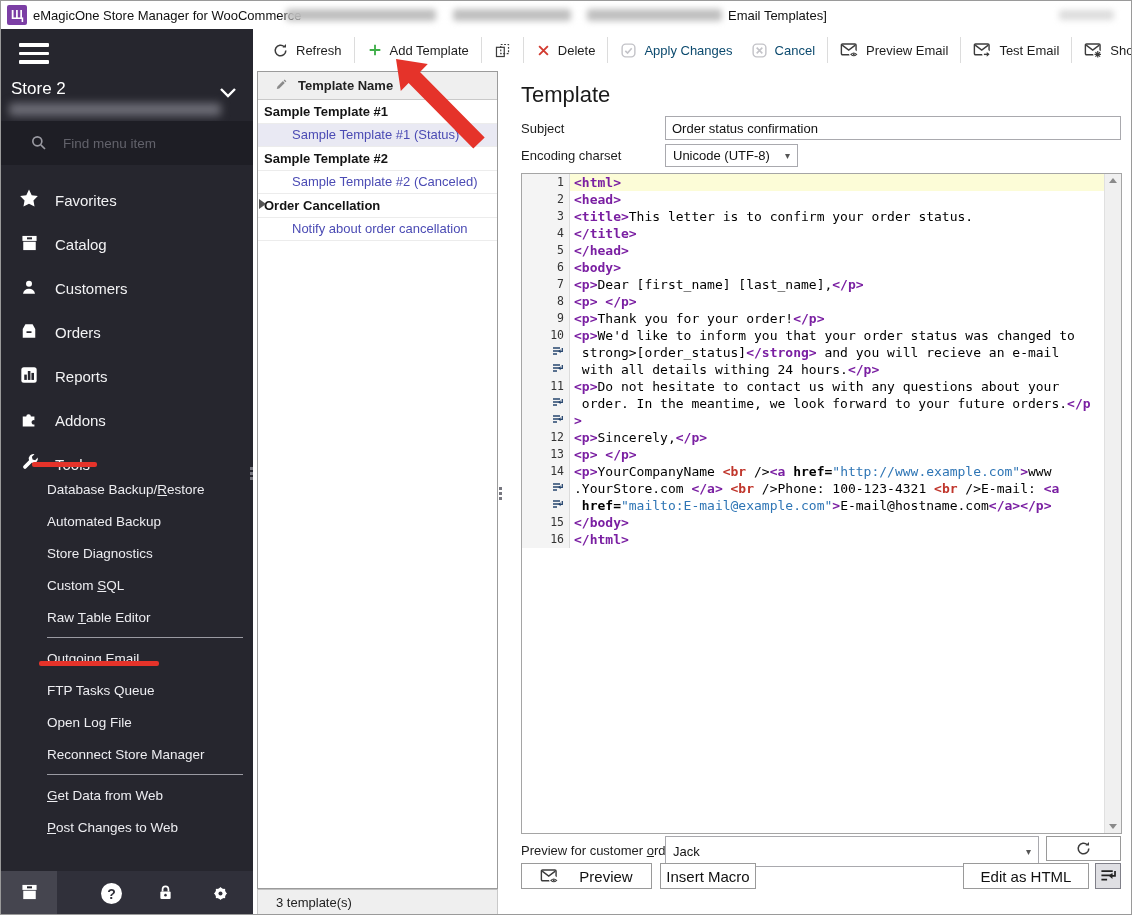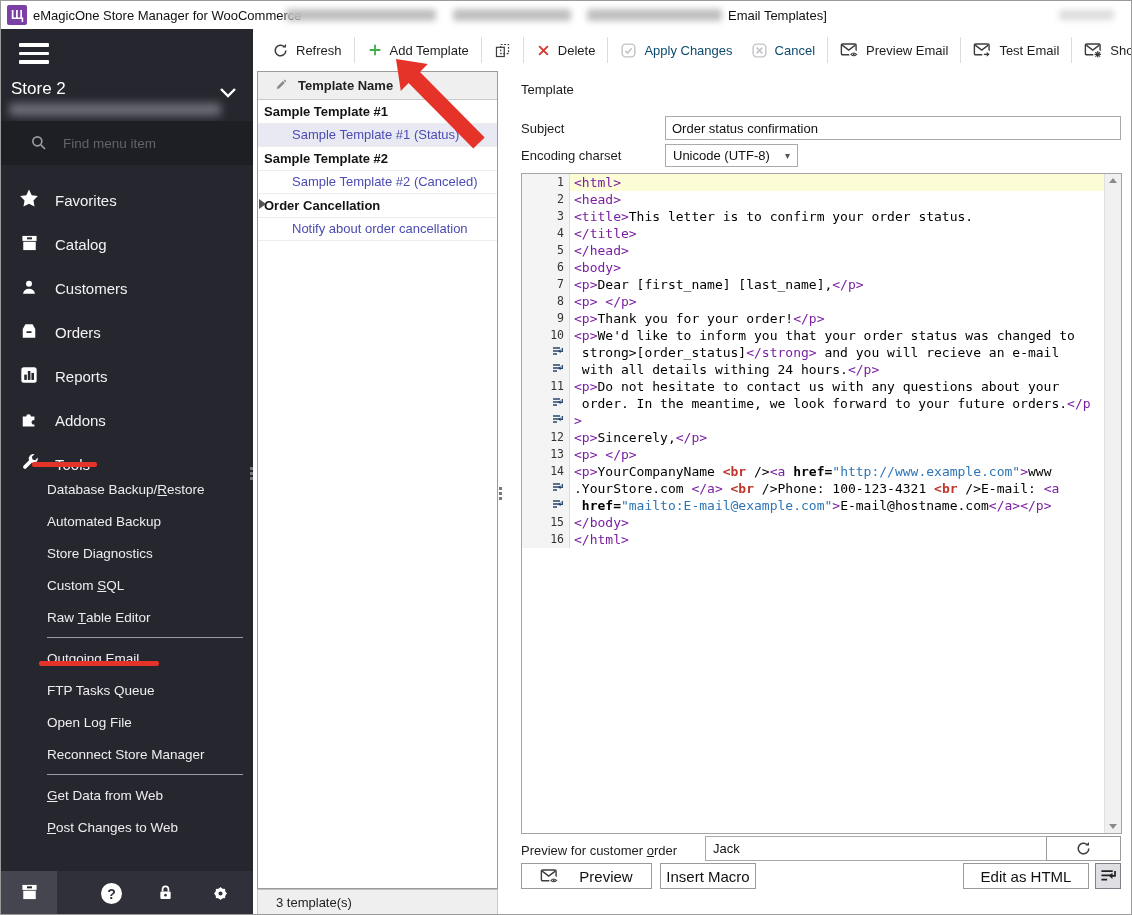--- a/index.html
+++ b/index.html
@@ -48,33 +48,33 @@
   .list-panel{position:absolute;left:256px;top:70px;width:241px;height:818px;background:#fff;border:1px solid #9b9b9b}
   .list-header{height:28px;background:#efefef;border-bottom:1px solid #c9c9c9;display:flex;align-items:center;padding-left:17px;gap:9px;font-size:13px;font-weight:bold;color:#222}
   .list-header .pico{color:#8a8a8a;display:flex}
   .lrow{height:23.5px;display:flex;align-items:center;padding-left:6px;font-size:13px;border-bottom:1px solid #ececec;color:#141414;cursor:pointer}
   .lrow.group{font-weight:bold}
   .lrow.child{padding-left:34px;color:var(--link-blue,#4b4bb4)}
   .lrow.selected{background:var(--sel-bg,#e9e9f3)}
   .row-indicator{position:absolute;left:1px;top:127px;width:0;height:0;border-left:7px solid #555;border-top:5px solid transparent;border-bottom:5px solid transparent}
   .list-status{position:absolute;left:256px;top:888px;width:241px;height:26px;background:#efefef;border:1px solid #c9c9c9;border-top:1px solid #c0c0c0;display:flex;align-items:center;padding-left:18px;font-size:13px;color:#222}
   
-  .tpl-title{position:absolute;left:520px;top:81px;font-size:13px;color:#1a1a1a}
+  .tpl-title{position:absolute;left:520px;top:81px;font-size:22px;color:#1a1a1a}
   .flabel{position:absolute;font-size:13px;color:#1d1d1d;white-space:nowrap}
   .inp-subject{position:absolute;left:664px;top:115px;width:456px;height:24px;border:1px solid #a9a9ae;font-size:13px;padding:0 6px;color:#111;font-family:inherit}
   .combo{position:absolute;border:1px solid #a9a9ae;background:#fff;display:flex;align-items:center;justify-content:space-between;padding:0 7px;font-size:13px;color:#111;cursor:pointer}
   .combo .carr{color:#555;font-size:10px}
   
   .editor{position:absolute;left:520px;top:172px;width:601px;height:661px;border:1px solid #a5a5a5;background:#fff;overflow:hidden;font-family:"DejaVu Sans Mono",monospace;font-size:13px}
   .code-line{display:flex;height:17px;line-height:17px;margin-right:17px}
   .gut{width:48px;background:#f4f4f4;border-right:1px solid #dcdcdc;color:#333;flex:none;display:flex;justify-content:flex-end;align-items:center;padding-right:5px}
   .lnum{font-size:11.5px}
   .codetext{flex:1;padding-left:4px;white-space:pre;color:#000}
   .codetext.cur{background:var(--cur-bg,#fcfcd7)}
-  .tk-g{color:var(--tag-purple,#7a1fa2);font-weight:normal}
+  .tk-g{color:var(--tag-purple,#7a1fa2);font-weight:bold}
   .tk-b{color:var(--br-red,#c0362c);font-weight:bold}
   .tk-a{color:#000;font-weight:bold}
   .tk-s{color:var(--str-blue,#2e75b5)}
   .vscroll{position:absolute;right:0;top:0;width:17px;height:100%;background:#f0f0f0;border-left:1px solid #e0e0e0;display:flex;flex-direction:column;justify-content:space-between;align-items:center;padding:4px 0;cursor:pointer}
   .sarr{width:0;height:0;border-left:4px solid transparent;border-right:4px solid transparent}
   .sarr.up{border-bottom:5px solid #8a8a8a}.sarr.dn{border-top:5px solid #8a8a8a}
   
   .btn{position:absolute;border:1px solid #9a9a9a;background:#fff;display:flex;align-items:center;justify-content:center;gap:20px;font-size:15px;color:#111;cursor:pointer;font-family:inherit}
   .btn .bico{display:flex;color:#3c3c3c}
   .btn-wrapicon{background:#dfdfe3;border:1px solid #808089}
@@ -541,21 +541,21 @@
     </div>
   <div class="vscroll">
     <span class="sarr up"></span>
     <span class="sarr dn"></span>
   </div>
 </div>
 
 <span class="flabel" style="left:520px;top:842px">
   <span>Preview for customer </span><span class="mn">o</span><span>rder</span>
 </span>
-<div class="combo" style="left:704px;top:835px;width:374px;height:25px">
+<div class="combo" style="left:664px;top:835px;width:374px;height:31px">
   <span>Jack</span>
   <span class="carr">▾</span>
 </div>
 <button class="btn" style="left:1045px;top:835px;width:75px;height:25px">
     <span class="bico" id="rf2">
       <svg width="17" height="17" viewBox="0 0 24 24">
         <path d="M19.5 12a7.5 7.5 0 1 1-2.2-5.3" fill="none" stroke="currentColor" stroke-width="2.2"></path>
         <path d="M19.8 2.8v5h-5z" fill="currentColor"></path>
       </svg>
     </span>

